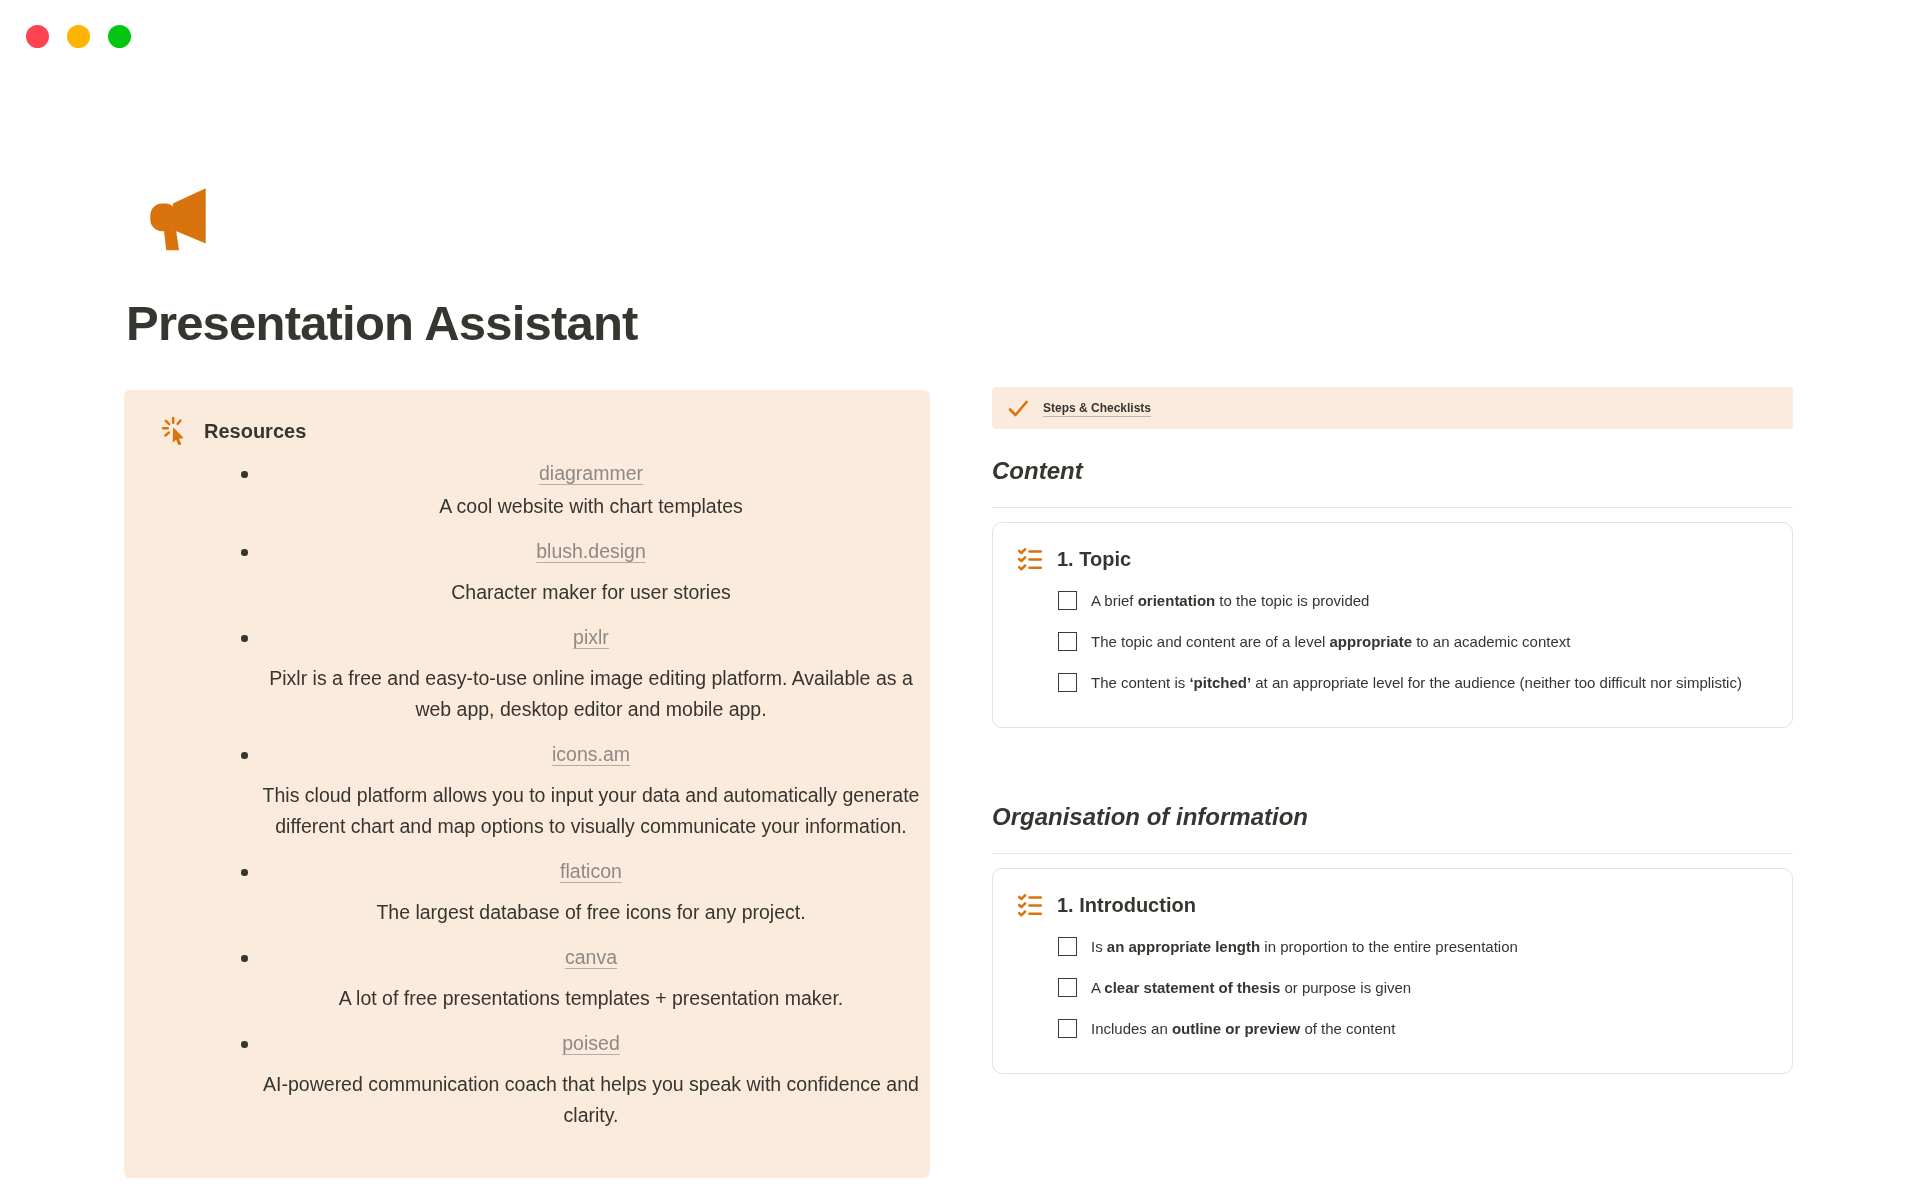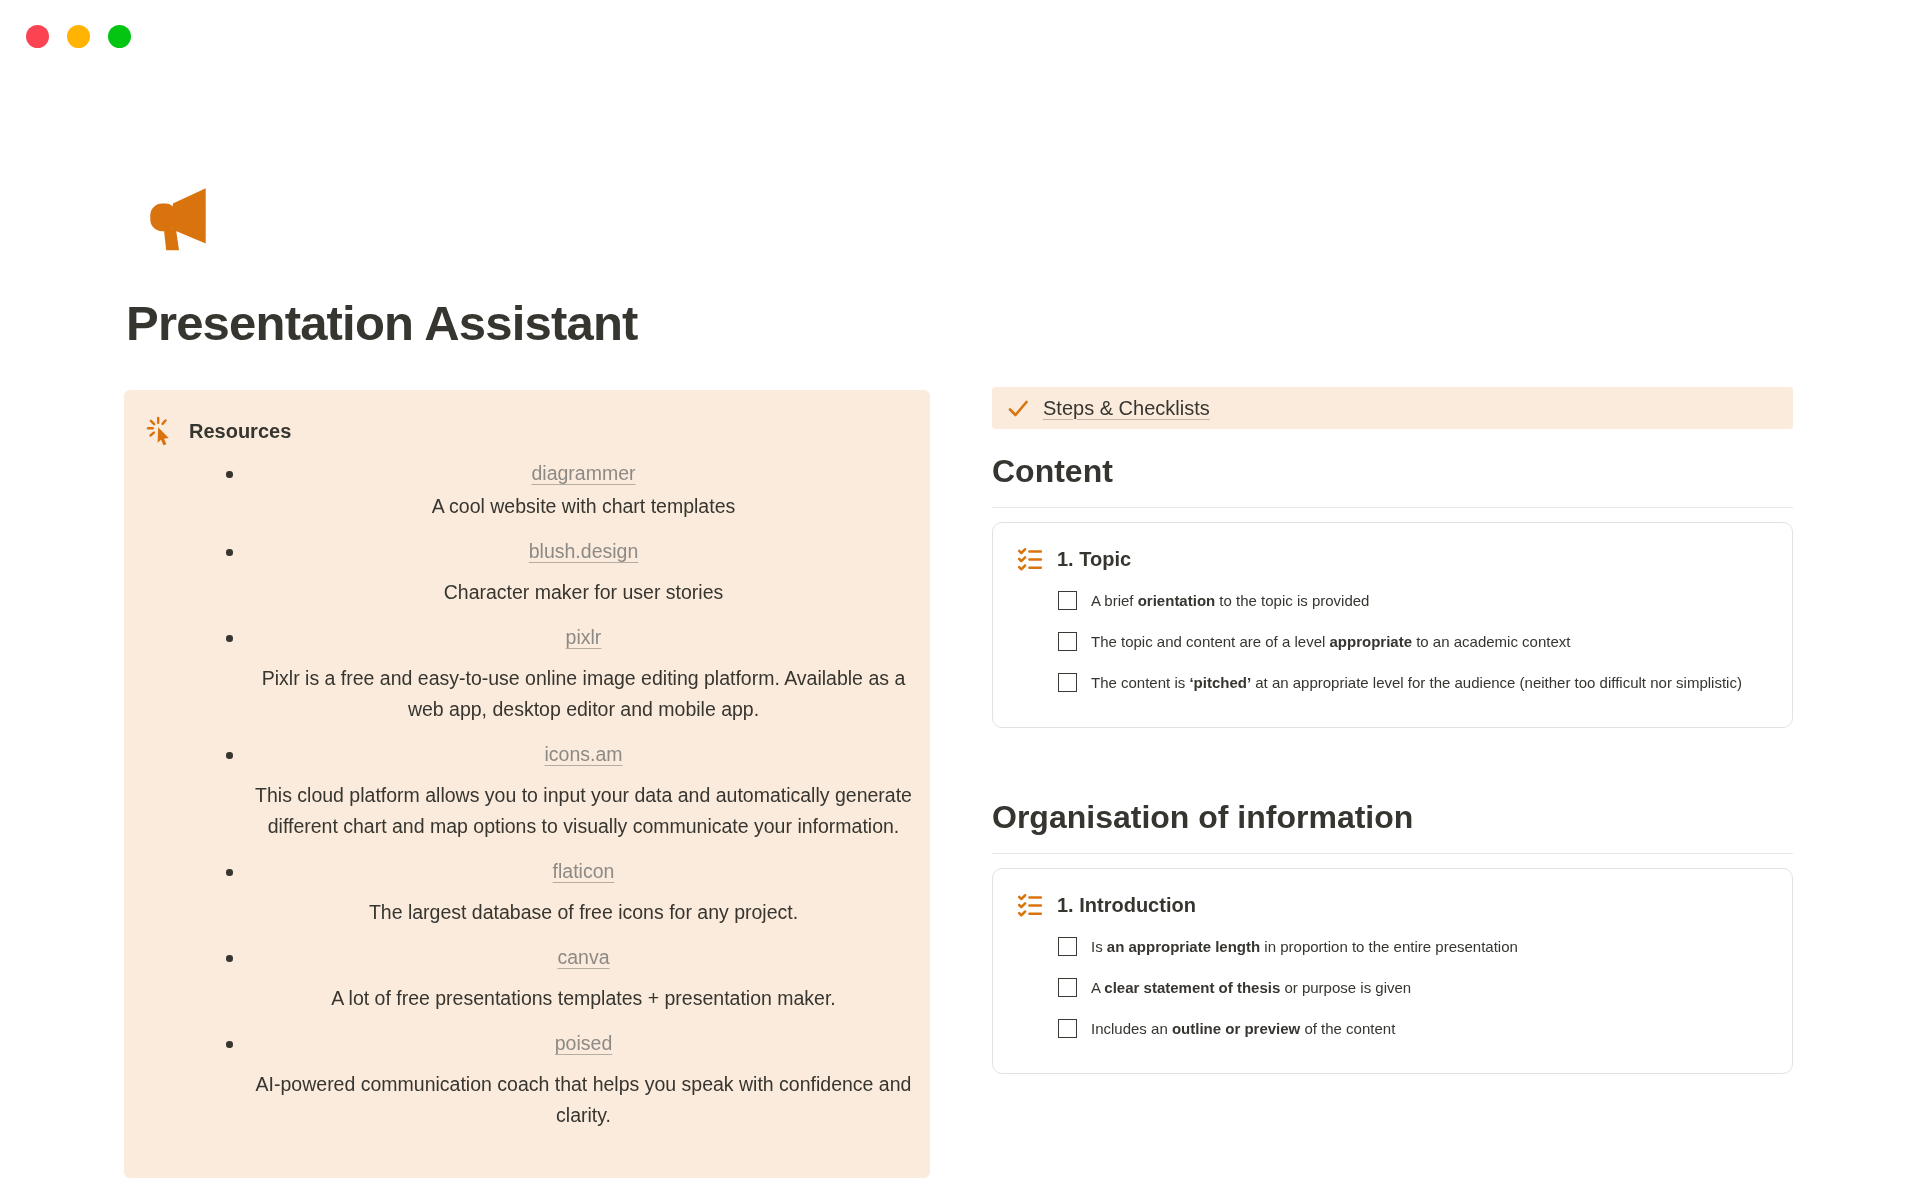--- a/index.html
+++ b/index.html
@@ -24,41 +24,41 @@
   .tl.red{background:var(--traffic-red);}
   .tl.yellow{background:var(--traffic-yellow);}
   .tl.green{background:var(--traffic-green);}
 
   
   .page-icon{position:absolute;left:139px;top:182px;width:78px;height:78px;color:var(--accent-orange);}
   .page-icon svg{width:78px;height:78px;display:block;}
   .page-title{position:absolute;left:126px;top:295px;font-size:49px;font-weight:700;letter-spacing:-0.8px;color:var(--text-dark);}
 
   
-  .callout{position:absolute;left:124px;top:390px;width:806px;height:788px;background:var(--callout-background);border-radius:6px;padding:26px 10px 20px 22px;overflow:hidden;}
+  .callout{position:absolute;left:124px;top:390px;width:806px;height:788px;background:var(--callout-background);border-radius:6px;padding:26px 10px 20px 37px;overflow:hidden;}
   .callout-header{display:flex;align-items:center;gap:13px;}
   .callout-icon{width:30px;height:30px;color:var(--accent-orange);flex:0 0 auto;}
   .callout-icon svg{width:30px;height:30px;display:block;}
   .callout-title{font-size:20px;font-weight:700;line-height:30px;}
   .res-list{list-style:none;margin:8px 0 0 62px;text-align:center;}
   .res-item{position:relative;padding-left:39px;margin-top:14px;font-size:19.5px;line-height:31px;}
   .res-item.first{margin-top:12px;}
   .res-item::before{content:"";position:absolute;left:18px;top:13px;width:6.5px;height:6.5px;border-radius:50%;background:var(--text-dark);}
   .res-link{color:var(--link-gray);text-decoration:underline;text-decoration-color:rgba(100,98,92,.45);text-decoration-thickness:1px;text-underline-offset:4px;cursor:pointer;}
   .res-desc{margin-top:10px;color:var(--text-dark);max-width:675px;}
   .res-item.first .res-desc{margin-top:2px;}
 
   
   .right-col{position:absolute;left:992px;top:387px;width:801px;}
   .steps-bar{height:42px;background:var(--callout-background);border-radius:4px;display:flex;align-items:center;gap:13px;padding:0 14px;cursor:pointer;}
   .check-icon{width:24px;height:24px;color:var(--accent-orange);flex:0 0 auto;}
   .check-icon svg{width:24px;height:24px;display:block;}
-  .steps-label{font-size:20px;font-weight:400;color:var(--text-dark);text-decoration:underline;text-decoration-color:rgba(55,53,47,.3);text-decoration-thickness:1px;text-underline-offset:4px;}
+  .steps-label{font-size:12px;font-weight:700;color:var(--text-dark);text-decoration:underline;text-decoration-color:rgba(55,53,47,.3);text-decoration-thickness:1px;text-underline-offset:4px;}
 
-  .section-heading{margin-top:23px;font-size:32px;font-weight:700;color:var(--text-dark);line-height:38px;}
+  .section-heading{margin-top:23px;font-size:24px;font-weight:700;color:var(--text-dark);line-height:38px;font-style:italic;}
   .card + .section-heading{margin-top:70px;}
   .divider{height:1px;background:var(--divider);margin-top:17px;}
   .card{margin-top:14px;border:1px solid var(--card-border);border-radius:10px;padding:22px 24px 29px;background:#fff;}
   .card-header{display:flex;align-items:center;gap:14px;}
   .cl-icon{width:26px;height:26px;color:var(--accent-orange);flex:0 0 auto;}
   .cl-icon svg{width:26px;height:26px;display:block;}
   .card-title{font-size:20px;font-weight:700;line-height:28px;}
   .todo-list{margin-top:12px;padding-left:41px;}
   .todo-item{display:flex;gap:14px;margin-top:10px;font-size:15px;line-height:31px;}
   .cbx{flex:0 0 auto;width:19px;height:19px;border:1.7px solid #3C3A35;background:#fff;margin-top:6px;cursor:pointer;}

